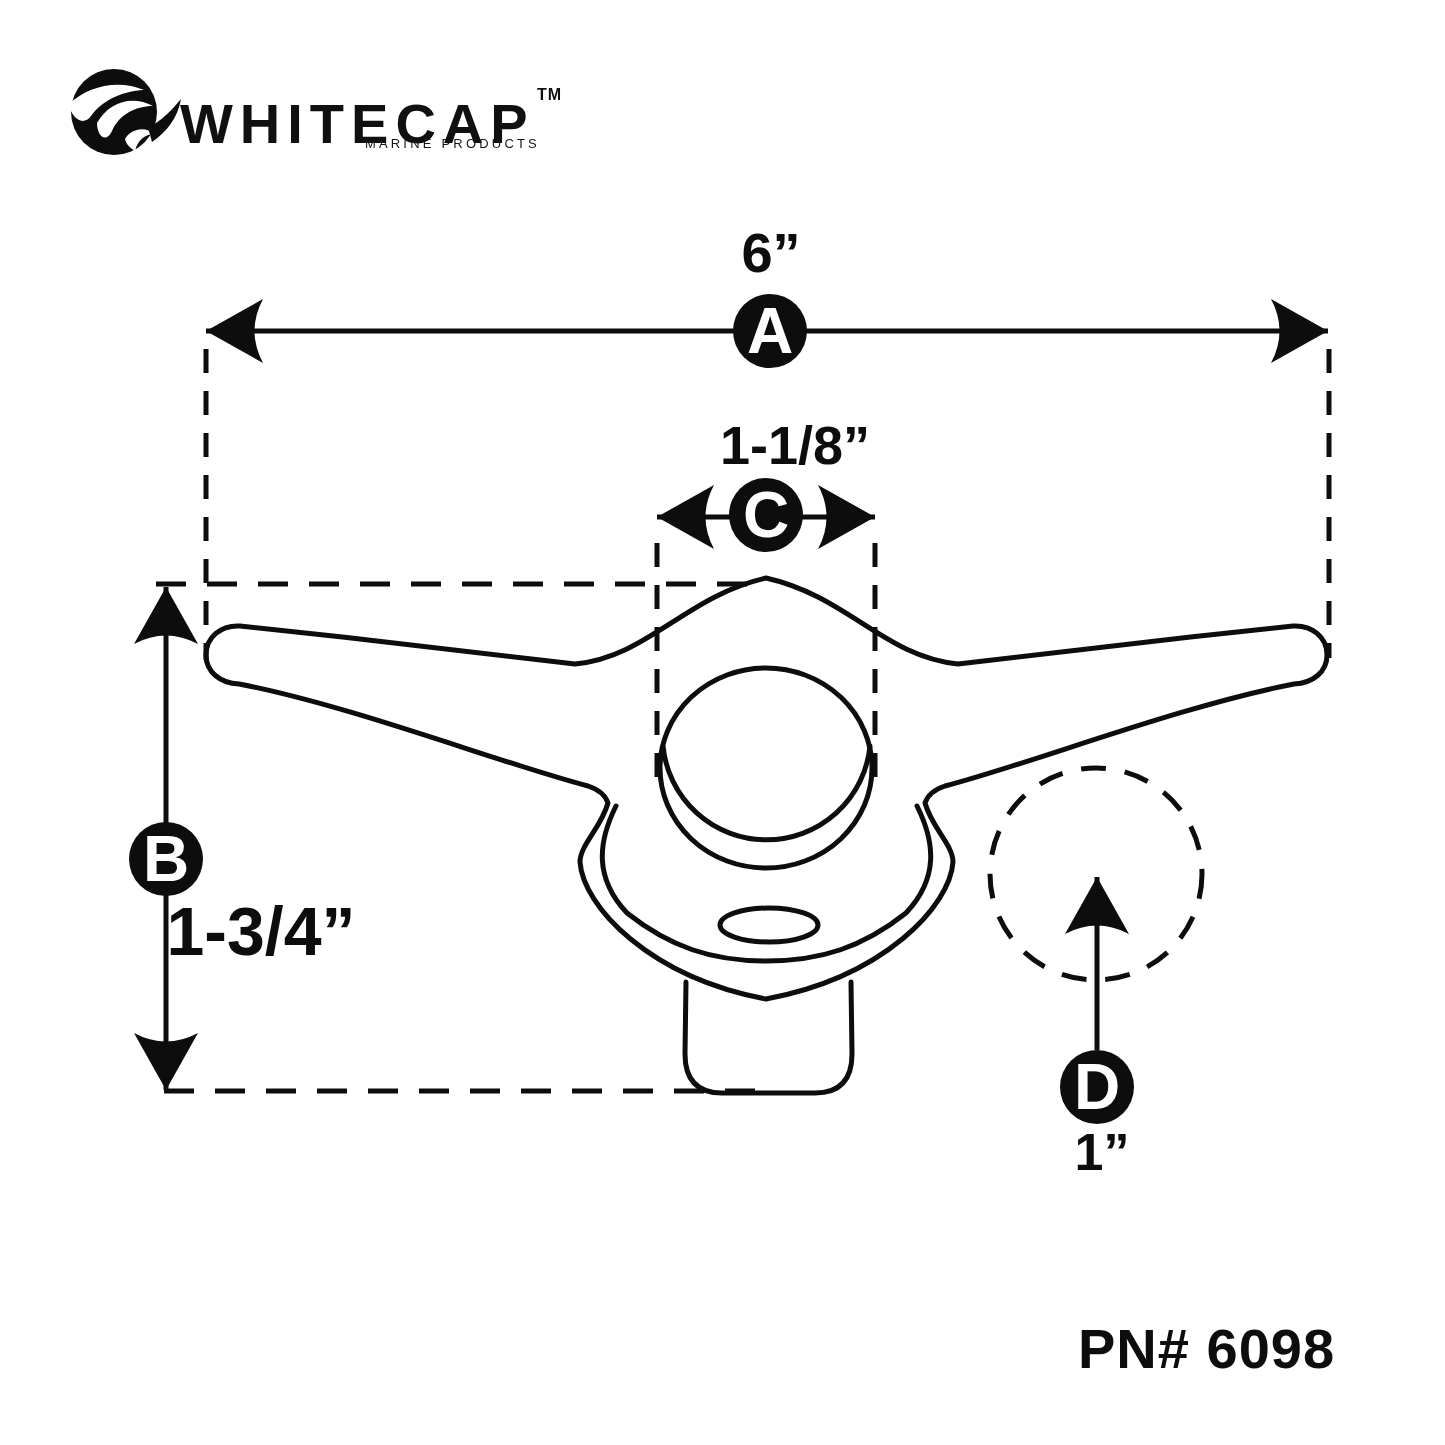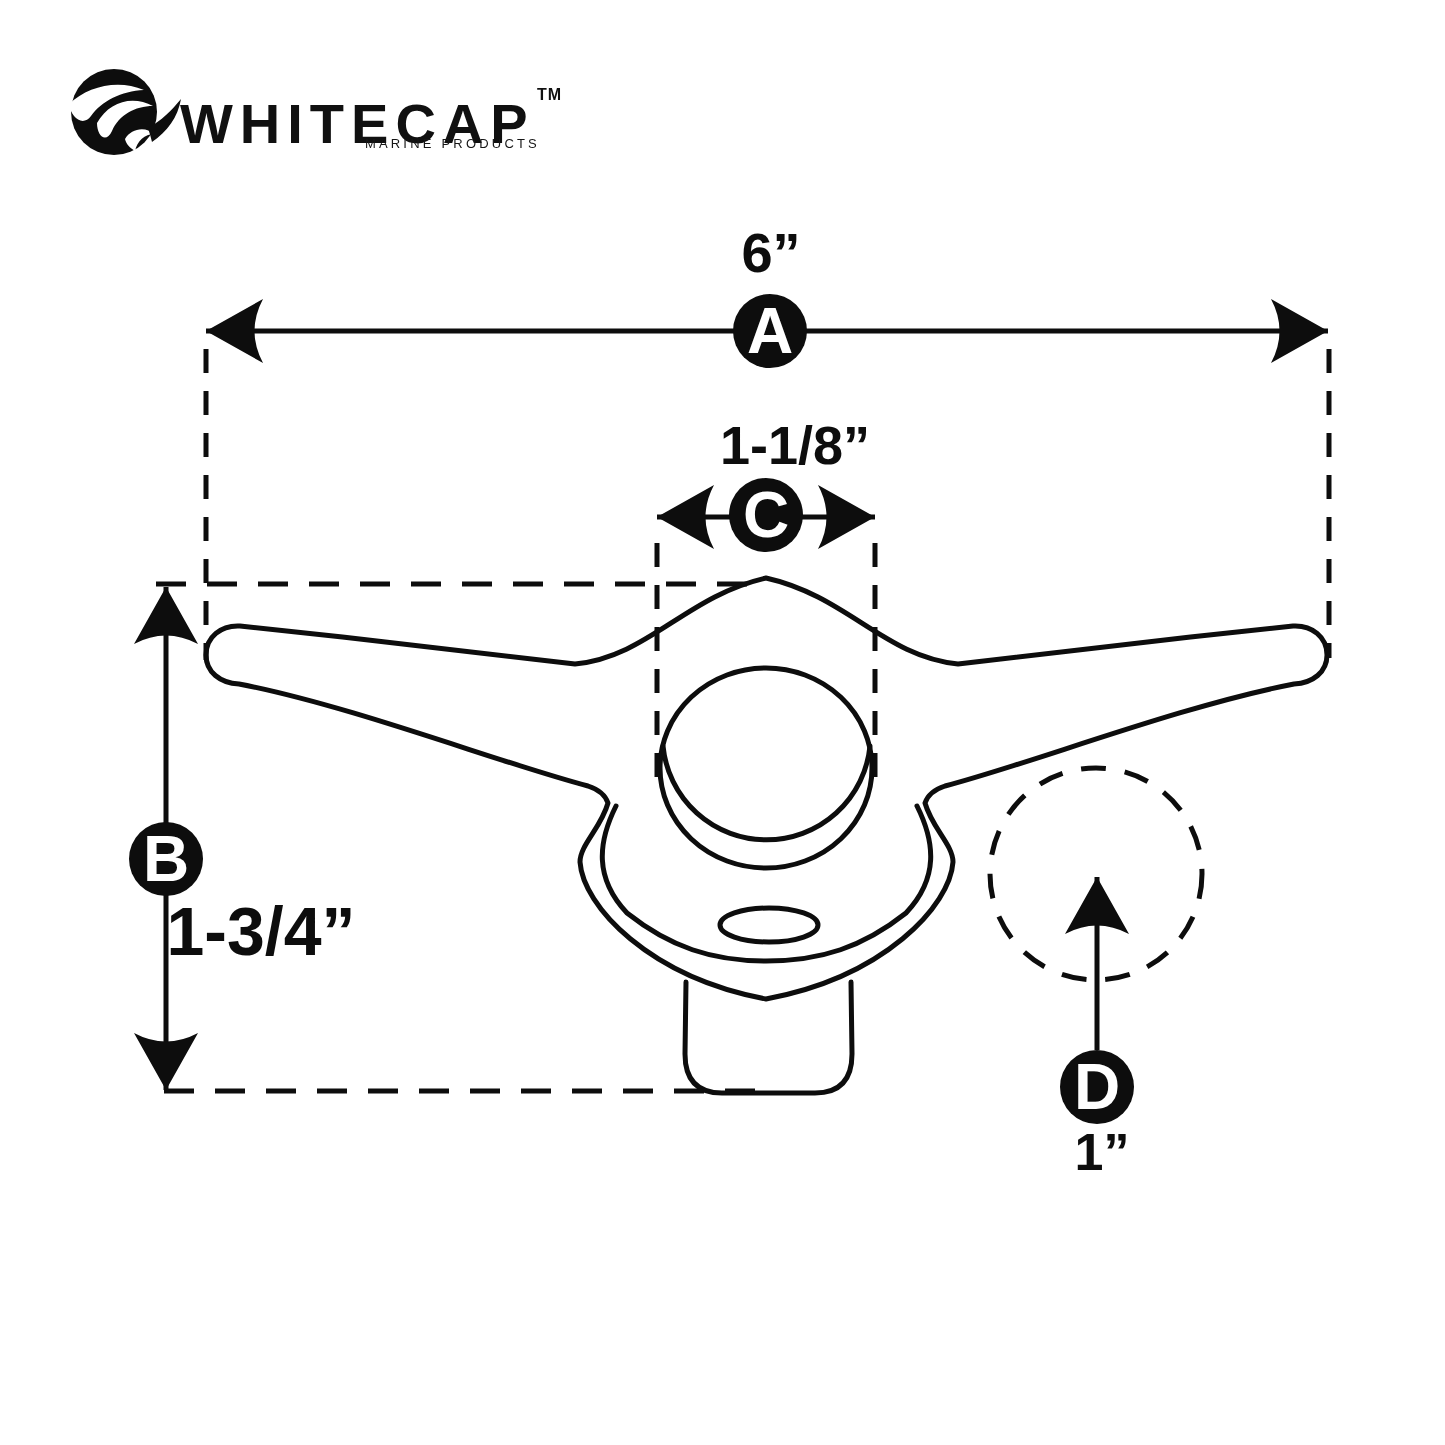--- a/index.html
+++ b/index.html
@@ -142,14 +142,15 @@
   <div class="badge badge-c">
       <span>C</span>
     </div>
   <div class="badge badge-b">
       <span>B</span>
     </div>
   <div class="badge badge-d">
       <span>D</span>
     </div>
 
+  <div class="abs pn">PN# 6098</div>
 
 </div>
 
 </body></html>

